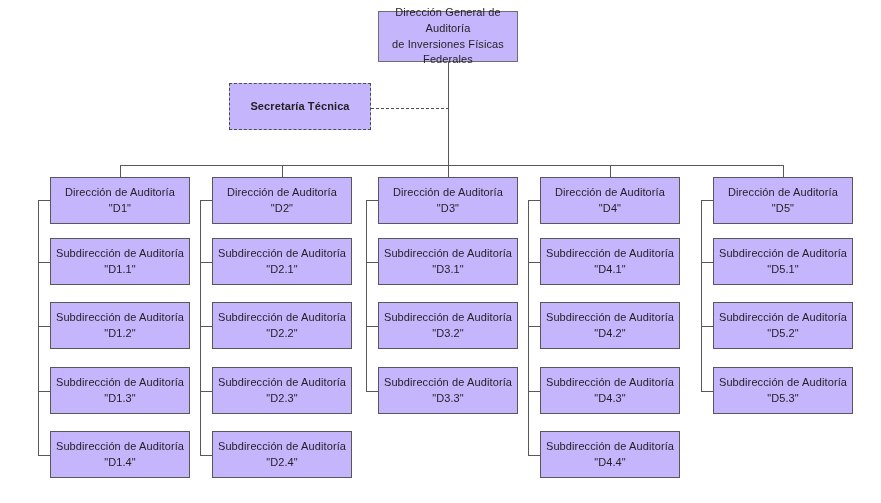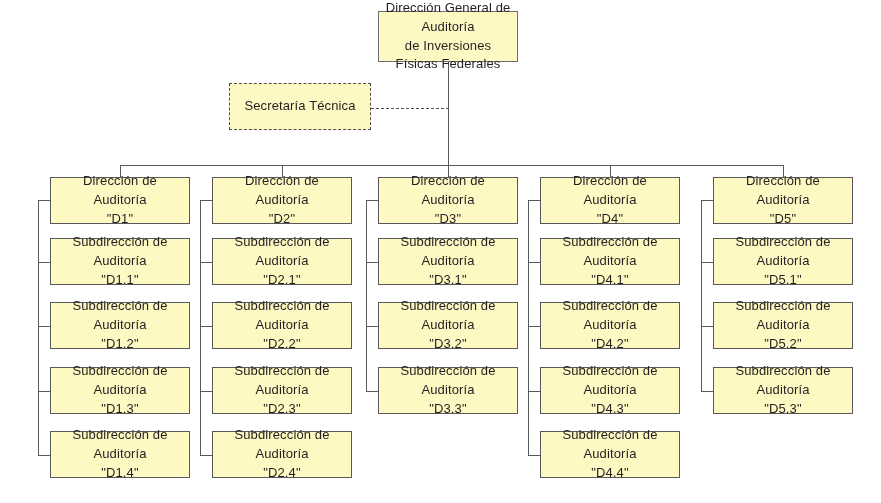--- a/index.html
+++ b/index.html
@@ -14,36 +14,37 @@
     position: relative;
     width: 881px;
     height: 503px;
     background: #ffffff;
     overflow: hidden;
   }
   .node-box {
     position: absolute;
     box-sizing: border-box;
     border: 1px solid #58585a;
-    background: #fef9c3;
+    background: #c4b5fd;
     display: flex;
     align-items: center;
     justify-content: center;
     text-align: center;
     color: #231f20;
-    font-size: 13px;
+    font-size: 11px;
     line-height: 1.45;
     letter-spacing: 0.01em;
     z-index: 3;
   }
   .node-box.root {
     border-color: #6d6e71;
   }
   .node-box.dashed {
     border: 1px dashed #4d4d4f;
+    font-weight: bold;
   }
   .node-label {
     display: block;
     padding: 0 4px;
     white-space: pre-line;
   }
   .connector {
     position: absolute;
     background: #58585a;
     z-index: 1;

